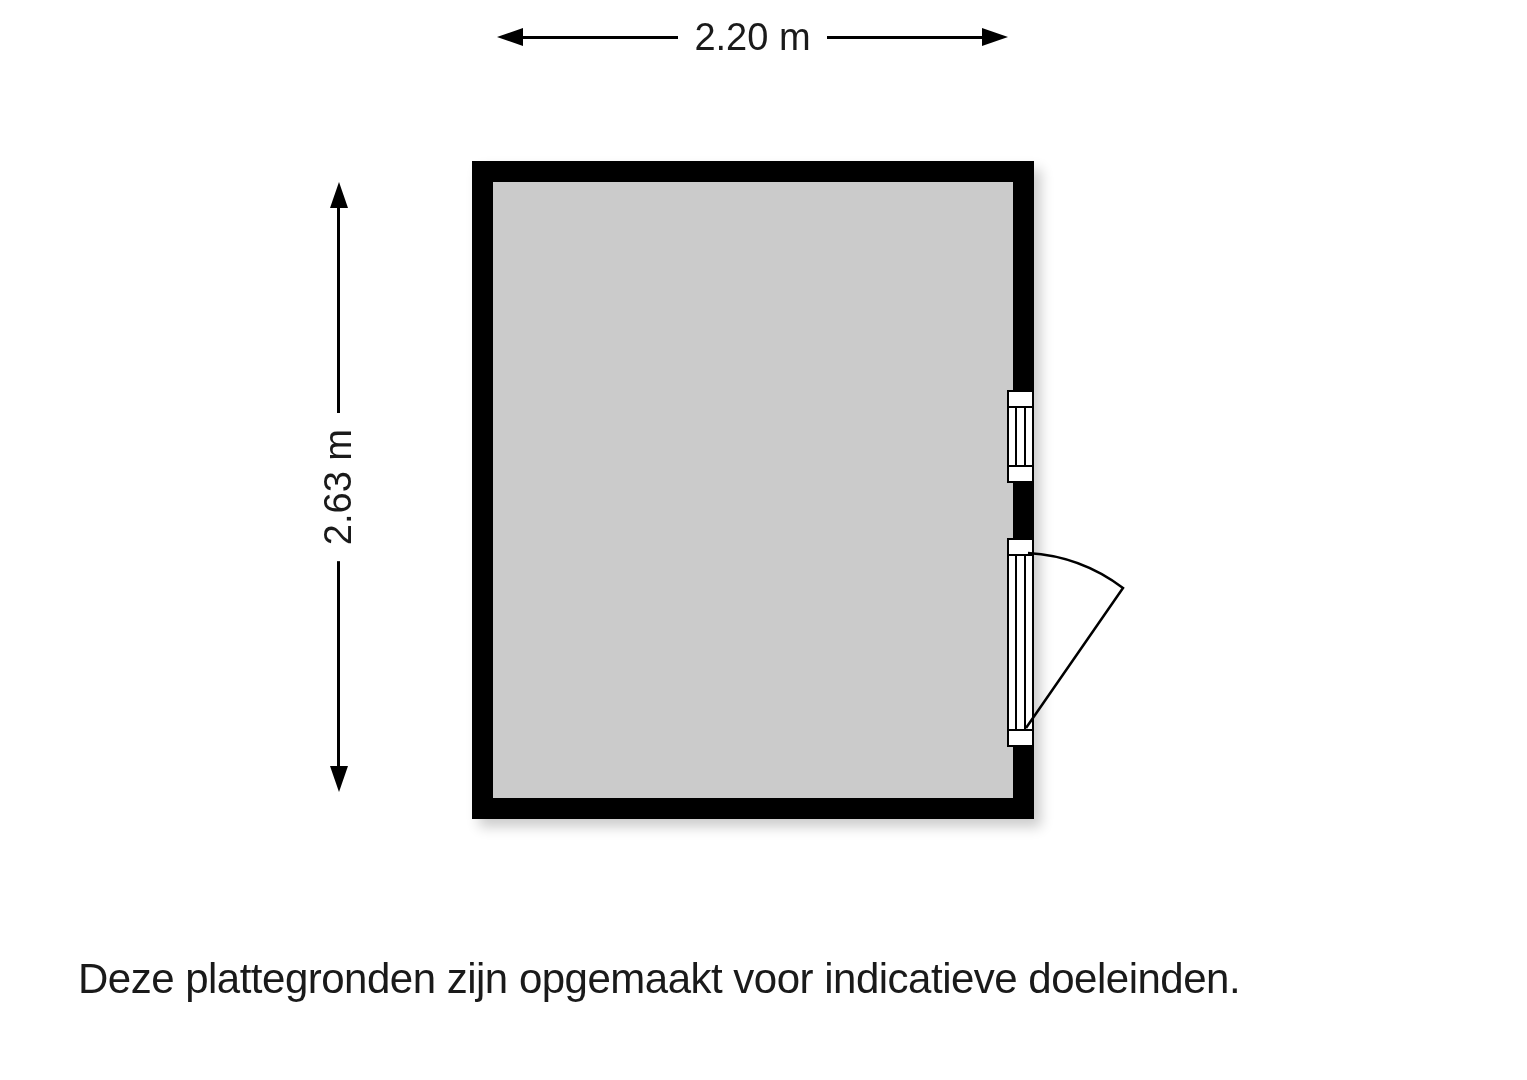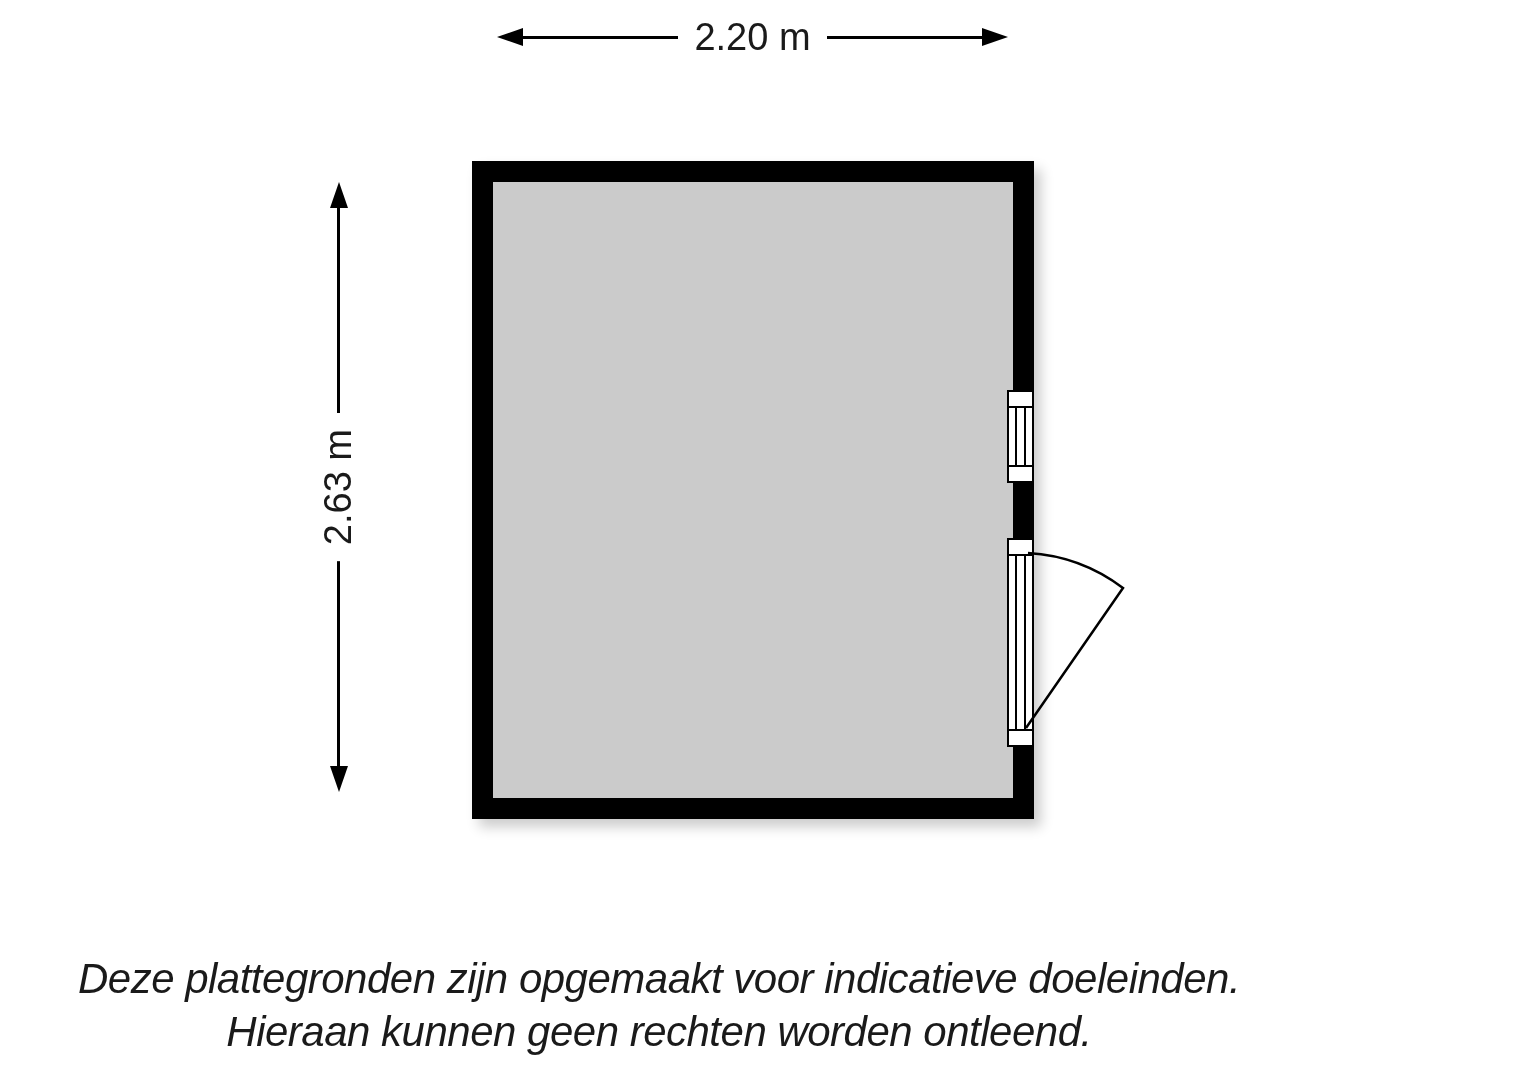--- a/index.html
+++ b/index.html
@@ -113,21 +113,20 @@
   
   .disclaimer {
     position: absolute;
     left: 0; top: 952px;
     width: 100%;
     text-align: center;
     font-size: 42px;
     line-height: 53px;
     color: var(--text);
     letter-spacing: -0.5px;
-    font-style: italic;
   }
 </style>
 </head>
 <body>
 
 <div class="canvas">
 
   <div class="dim-h">
     <div class="arrow-left"></div>
     <div class="dim-line-h"></div>
@@ -164,16 +163,15 @@
     <div class="sill-bottom"></div>
   </div>
 
   <svg class="door-arc" viewBox="0 0 150 205" xmlns="http://www.w3.org/2000/svg">
     <path d="M 23 13 A 174 174 0 0 1 118 48 L 21 188" fill="none" stroke="#000000" stroke-width="2.5"></path>
   </svg>
 
 
   <div class="disclaimer">
     <div>Deze plattegronden zijn opgemaakt voor indicatieve doeleinden.</div>
-    <div>Hieraan kunnen geen rechten worden ontleend.</div>
   </div>
 
 </div>
 
 </body></html>

